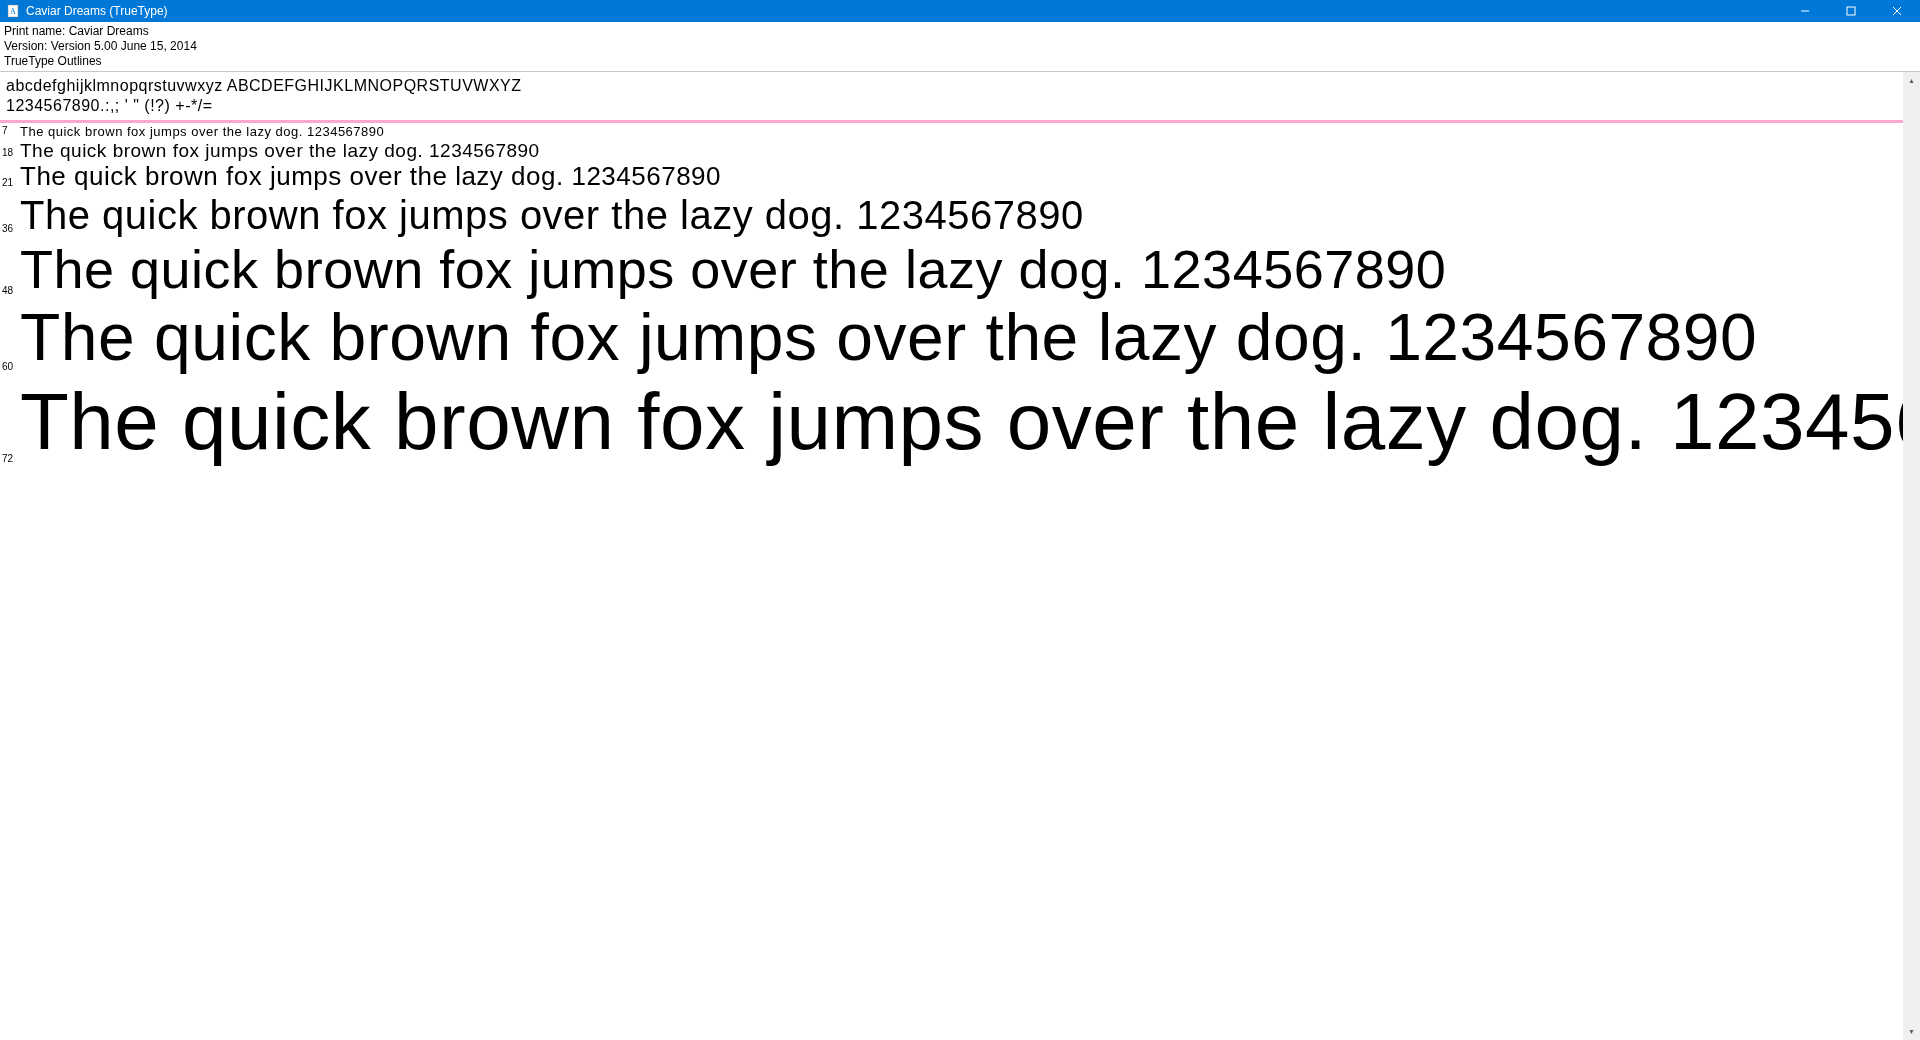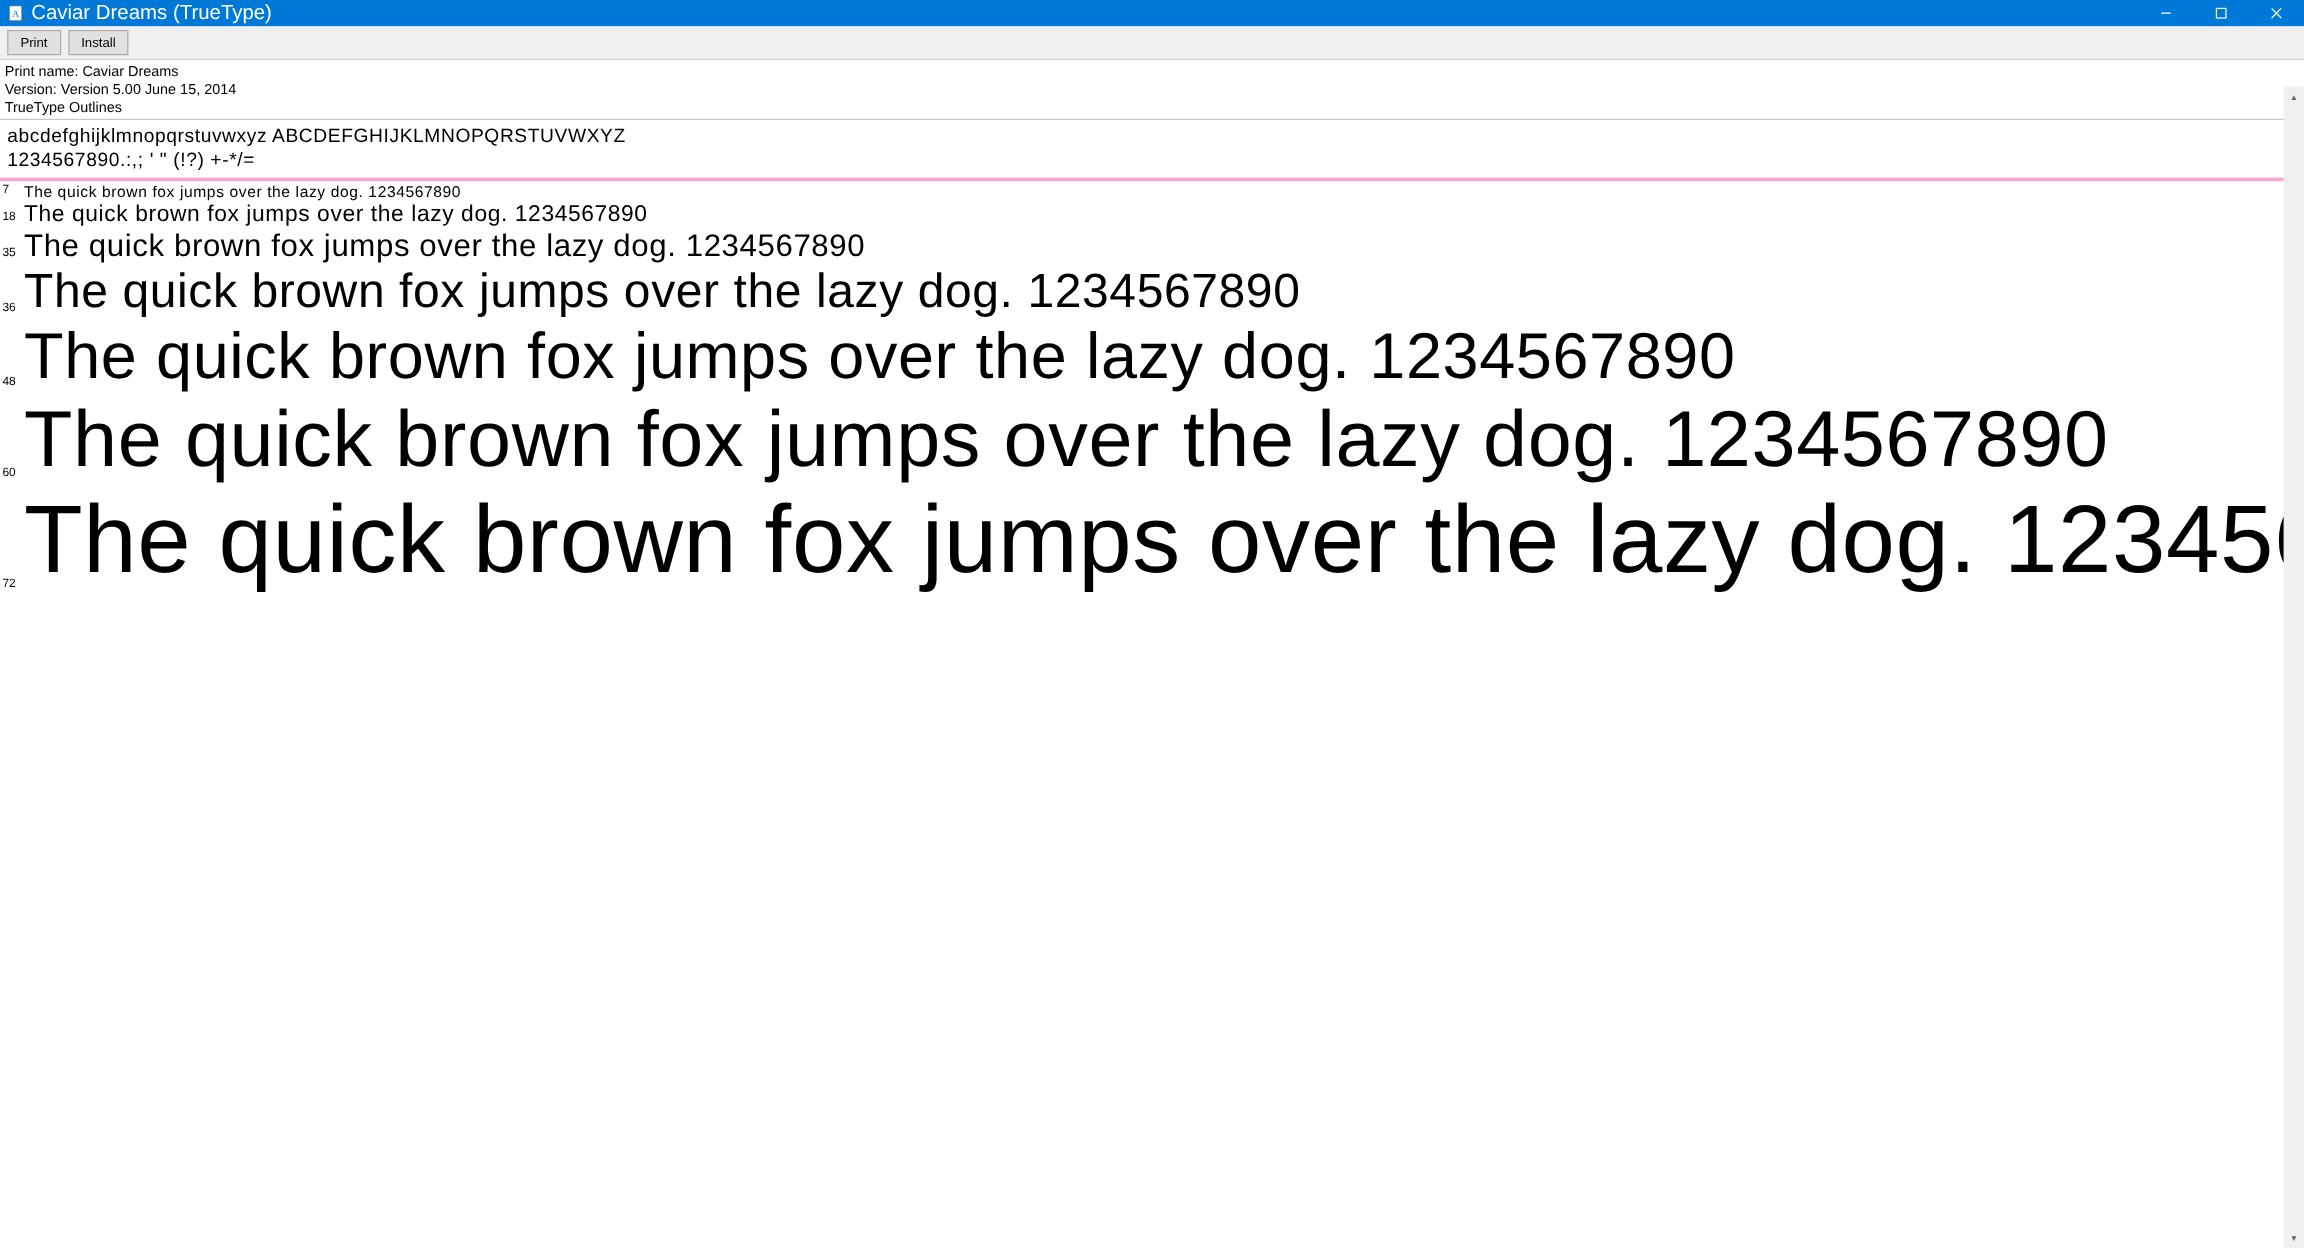--- a/index.html
+++ b/index.html
@@ -26,21 +26,21 @@
     align-items: center;
     gap: 6px;
   }
   .titlebar-icon {
     width: 14px;
     height: 14px;
     display: inline-flex;
     align-items: center;
     justify-content: center;
   }
-  .titlebar-title { font-size: 17px; }
+  .titlebar-title { font-size: 12px; }
   .window-controls { display: flex; height: 100%; }
   .window-btn {
     width: 46px;
     height: 22px;
     display: flex;
     align-items: center;
     justify-content: center;
     color: #fff;
     font-size: 10px;
   }
@@ -153,24 +153,20 @@
       <svg width="10" height="10" viewBox="0 0 10 10">
           <line x1="1" y1="1" x2="9" y2="9"></line>
           <line x1="9" y1="1" x2="1" y2="9"></line>
         </svg>
     </div>
   </div>
 </div>
 
 <div class="content-wrap">
 
-  <div class="toolbar">
-    <button>Print</button>
-    <button>Install</button>
-  </div>
 
   <div class="meta">
     <div>Print name: Caviar Dreams</div>
     <div>Version: Version 5.00 June 15, 2014</div>
     <div>TrueType Outlines</div>
   </div>
 
   <div class="charset">
     <div class="charset-line1">abcdefghijklmnopqrstuvwxyz  ABCDEFGHIJKLMNOPQRSTUVWXYZ</div>
     <div class="charset-line2">1234567890.:,; ' " (!?) +-*/=</div>
@@ -179,21 +175,21 @@
   <div class="samples" id="samples">
       <div class="sample-row">
         <div class="sample-size">7</div>
         <div class="sample-text" style="font-size: 13px; line-height: 14.95px;">The quick brown fox jumps over the lazy dog. 1234567890</div>
       </div>
       <div class="sample-row">
         <div class="sample-size">18</div>
         <div class="sample-text" style="font-size: 19px; line-height: 21.85px;">The quick brown fox jumps over the lazy dog. 1234567890</div>
       </div>
       <div class="sample-row">
-        <div class="sample-size">35</div>
+        <div class="sample-size">21</div>
         <div class="sample-text" style="font-size: 26px; line-height: 29.9px;">The quick brown fox jumps over the lazy dog. 1234567890</div>
       </div>
       <div class="sample-row">
         <div class="sample-size">36</div>
         <div class="sample-text" style="font-size: 40px; line-height: 46px;">The quick brown fox jumps over the lazy dog. 1234567890</div>
       </div>
       <div class="sample-row">
         <div class="sample-size">48</div>
         <div class="sample-text" style="font-size: 54px; line-height: 62.1px;">The quick brown fox jumps over the lazy dog. 1234567890</div>
       </div>

